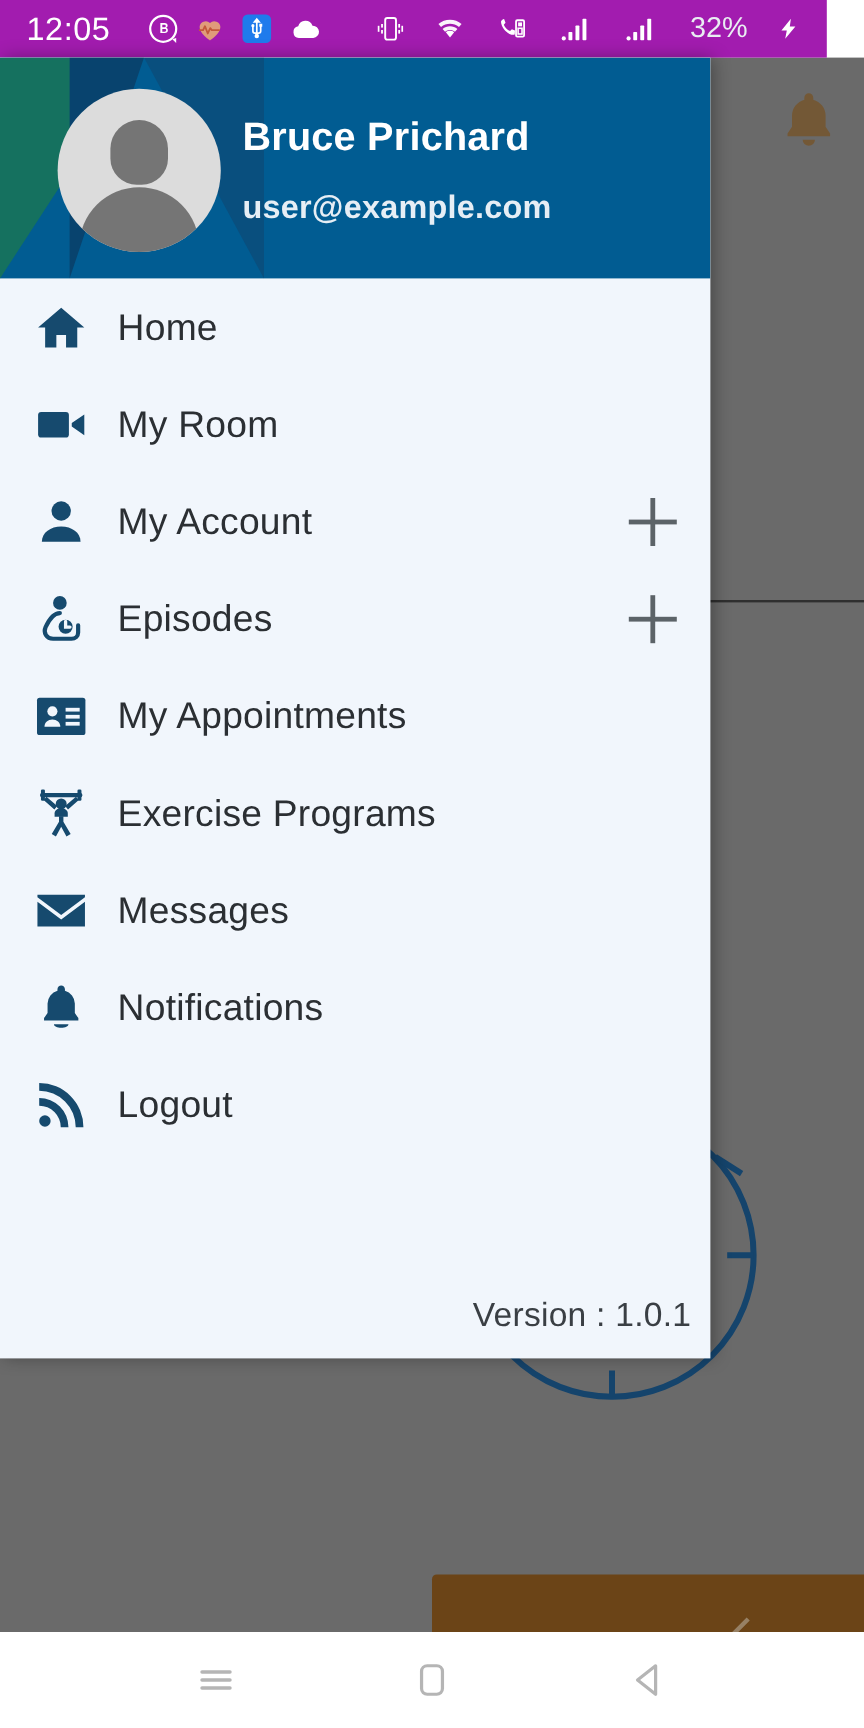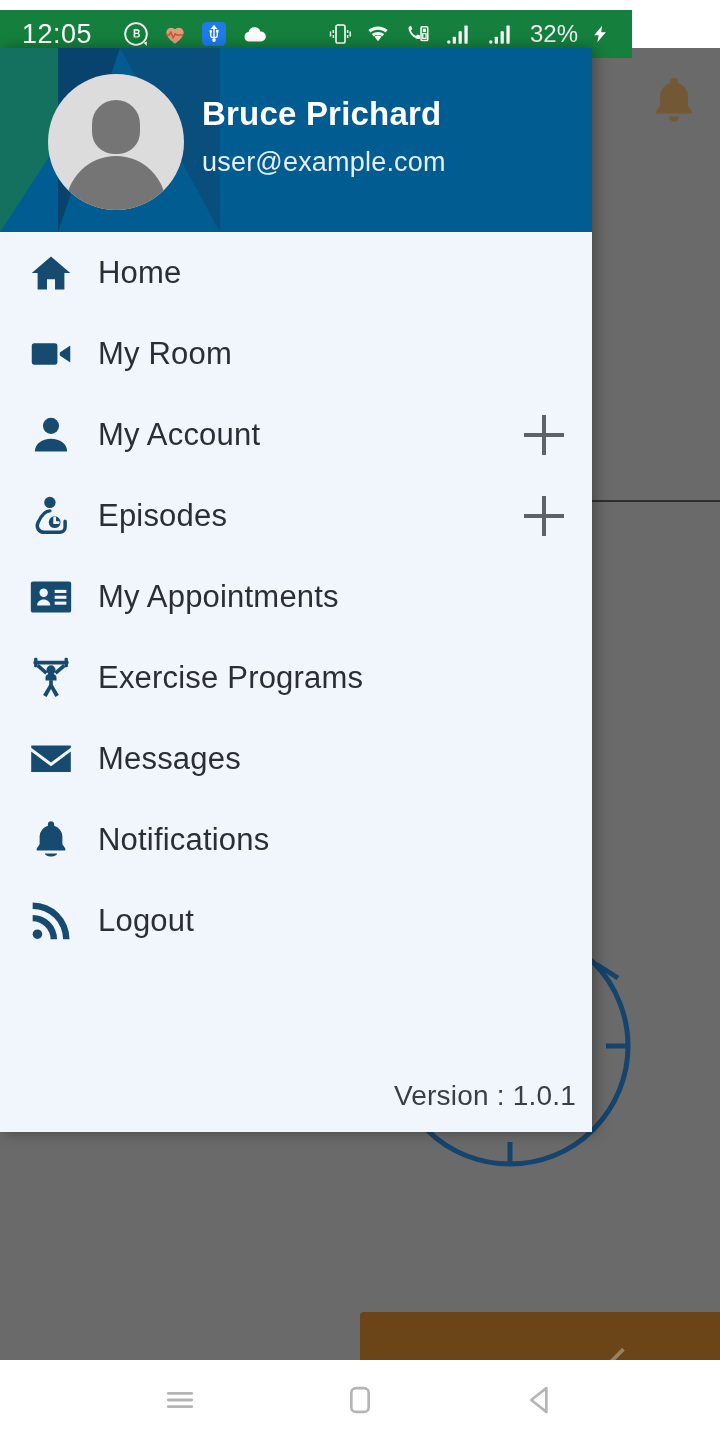--- a/index.html
+++ b/index.html
@@ -11,34 +11,34 @@
   }
   #screen {
     position: relative;
     width: 720px; height: 1440px;
     background: #ffffff;
     overflow: hidden;
   }
 
   
   #status-bar {
-    position: absolute; top: 10px; left: 0;
-    width: 632px; height: 48px;
-    background: #15803d;
+    position: absolute; top: 0; left: 0;
+    width: 689px; height: 48px;
+    background: #a21caf;
     display: flex; align-items: center;
     padding: 0 22px;
     color: #ffffff;
   }
   #status-clock {
     font-size: 27px; letter-spacing: .5px;
     font-family: "Liberation Sans", sans-serif;
     margin-right: 18px;
   }
   .sb-left { display: flex; align-items: center; gap: 13px; }
-  .sb-right { display: flex; align-items: center; gap: 12px; margin-left: auto; }
+  .sb-right { display: flex; align-items: center; gap: 24px; margin-left: auto; }
   .sb-ico { display: block; }
   #battery-pct { font-size: 24px; color: #e9eef2; margin-left: 2px; }
 
   
   #app-behind {
     position: absolute; top: 48px; left: 0;
     width: 720px; height: 1312px;
     background: #6a6a6a;
   }
   #behind-bell {
@@ -128,22 +128,23 @@
   }
 
   #profile-text {
     position: absolute; left: 202px; top: 46px;
   }
   #profile-name {
     font-size: 33px; font-weight: bold; color: #ffffff;
     letter-spacing: .2px; line-height: 1.2;
   }
   #profile-email {
-    font-size: 27px; color: #E6EEF5; margin-top: 13px;
+    font-size: 27px; color: #E6EEF5; margin-top: 24px;
     letter-spacing: .2px;
+    font-weight: bold;
   }
 
   
   #menu { position: relative; }
   .menu-item {
     position: relative;
     display: flex; align-items: center;
     height: 81px;
     padding: 0 28px 0 28px;
     cursor: pointer;

